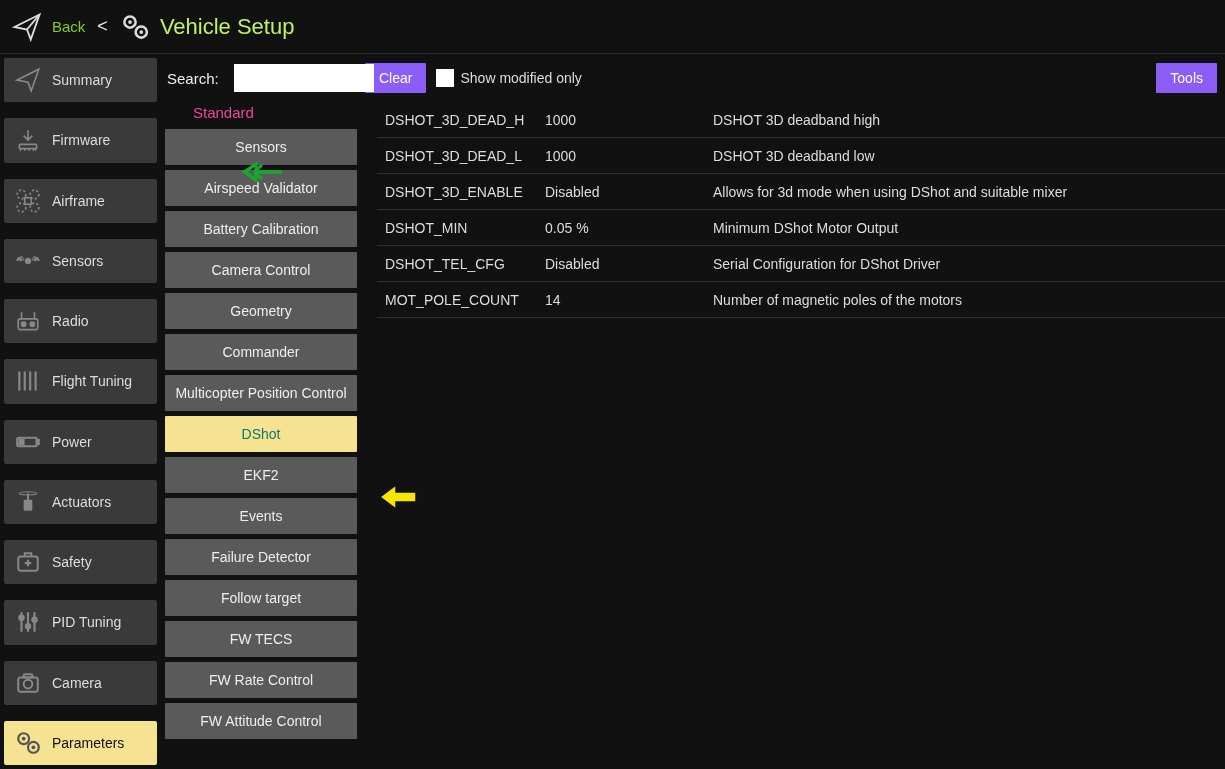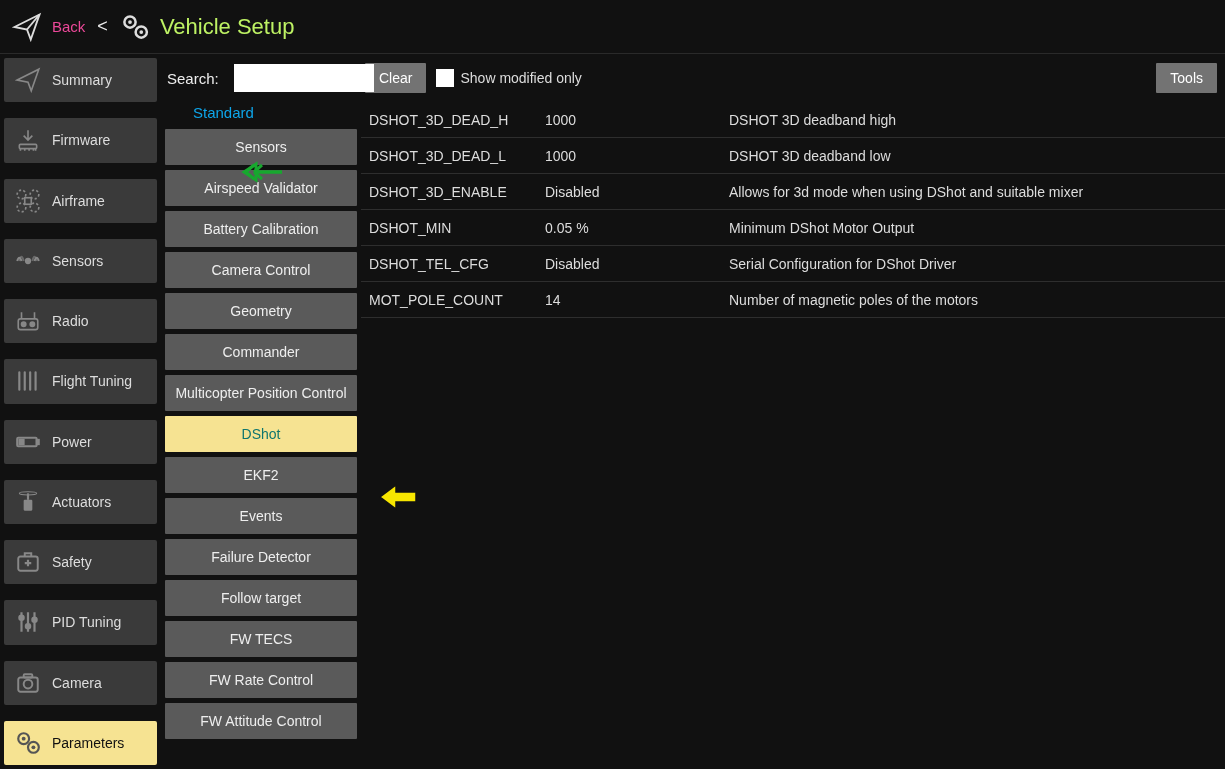--- a/index.html
+++ b/index.html
@@ -17,21 +17,21 @@
   
   .header {
     height: 54px;
     display: flex;
     align-items: center;
     padding: 0 12px;
     gap: 10px;
     border-bottom: 1px solid #2a2a2a;
   }
   .header .plane-icon svg { display:block; }
-  .header .back { font-size: 15px; color: #ec4899; }
+  .header .back { font-size: 15px; color: #84cc16; }
   .header .lt { font-size: 18px; color: #eee; margin: 0 2px; }
   .header .gears { display:inline-flex; }
   .header .title { font-size: 22px; font-weight: 400; color: #bef264; }
 
   
   .main {
     display: flex;
     height: calc(100% - 54px);
   }
 
@@ -89,21 +89,21 @@
     width: 140px;
     height: 28px;
     background: #fff;
     border: none;
     padding: 2px 6px;
     font-size: 14px;
   }
   .cat-header {
     padding: 6px 10px 8px 28px;
     font-size: 15px;
-    color:#0ea5e9;
+    color:#ec4899;
     position: relative;
   }
   .cat-list {
     display:flex;
     flex-direction:column;
     gap:5px;
     overflow-y: hidden;
   }
   .cat-item {
     background:#5a5a5a;
@@ -128,21 +128,21 @@
     flex-direction:column;
   }
   .toolbar {
     height:48px;
     display:flex;
     align-items:center;
     padding: 0 4px;
     gap: 10px;
   }
   .btn {
-    background:#737373;
+    background:#8b5cf6;
     color:#fff;
     border:none;
     height:30px;
     padding:0 14px;
     font-size:14px;
     cursor:pointer;
     border-radius:1px;
   }
   .checkbox-wrap {
     display:flex;
@@ -157,22 +157,23 @@
 
   .param-table {
     display:block;
   }
   .param-row {
     display:flex;
     align-items:center;
     height:36px;
     border-bottom:1px solid #2e2e2e;
     padding-left:8px;
-    gap: 16px;
+    gap: 0;
     cursor:pointer;
+    margin-left:16px;
   }
   .col-name { width: 160px; padding-right:8px; font-size:14px; }
   .col-value { width: 168px; font-size:14px; }
   .col-desc { flex:1; font-size:14px; }
 
   
   .arrow-green {
     position:absolute;
     left: 240px;
     top: 106px;

